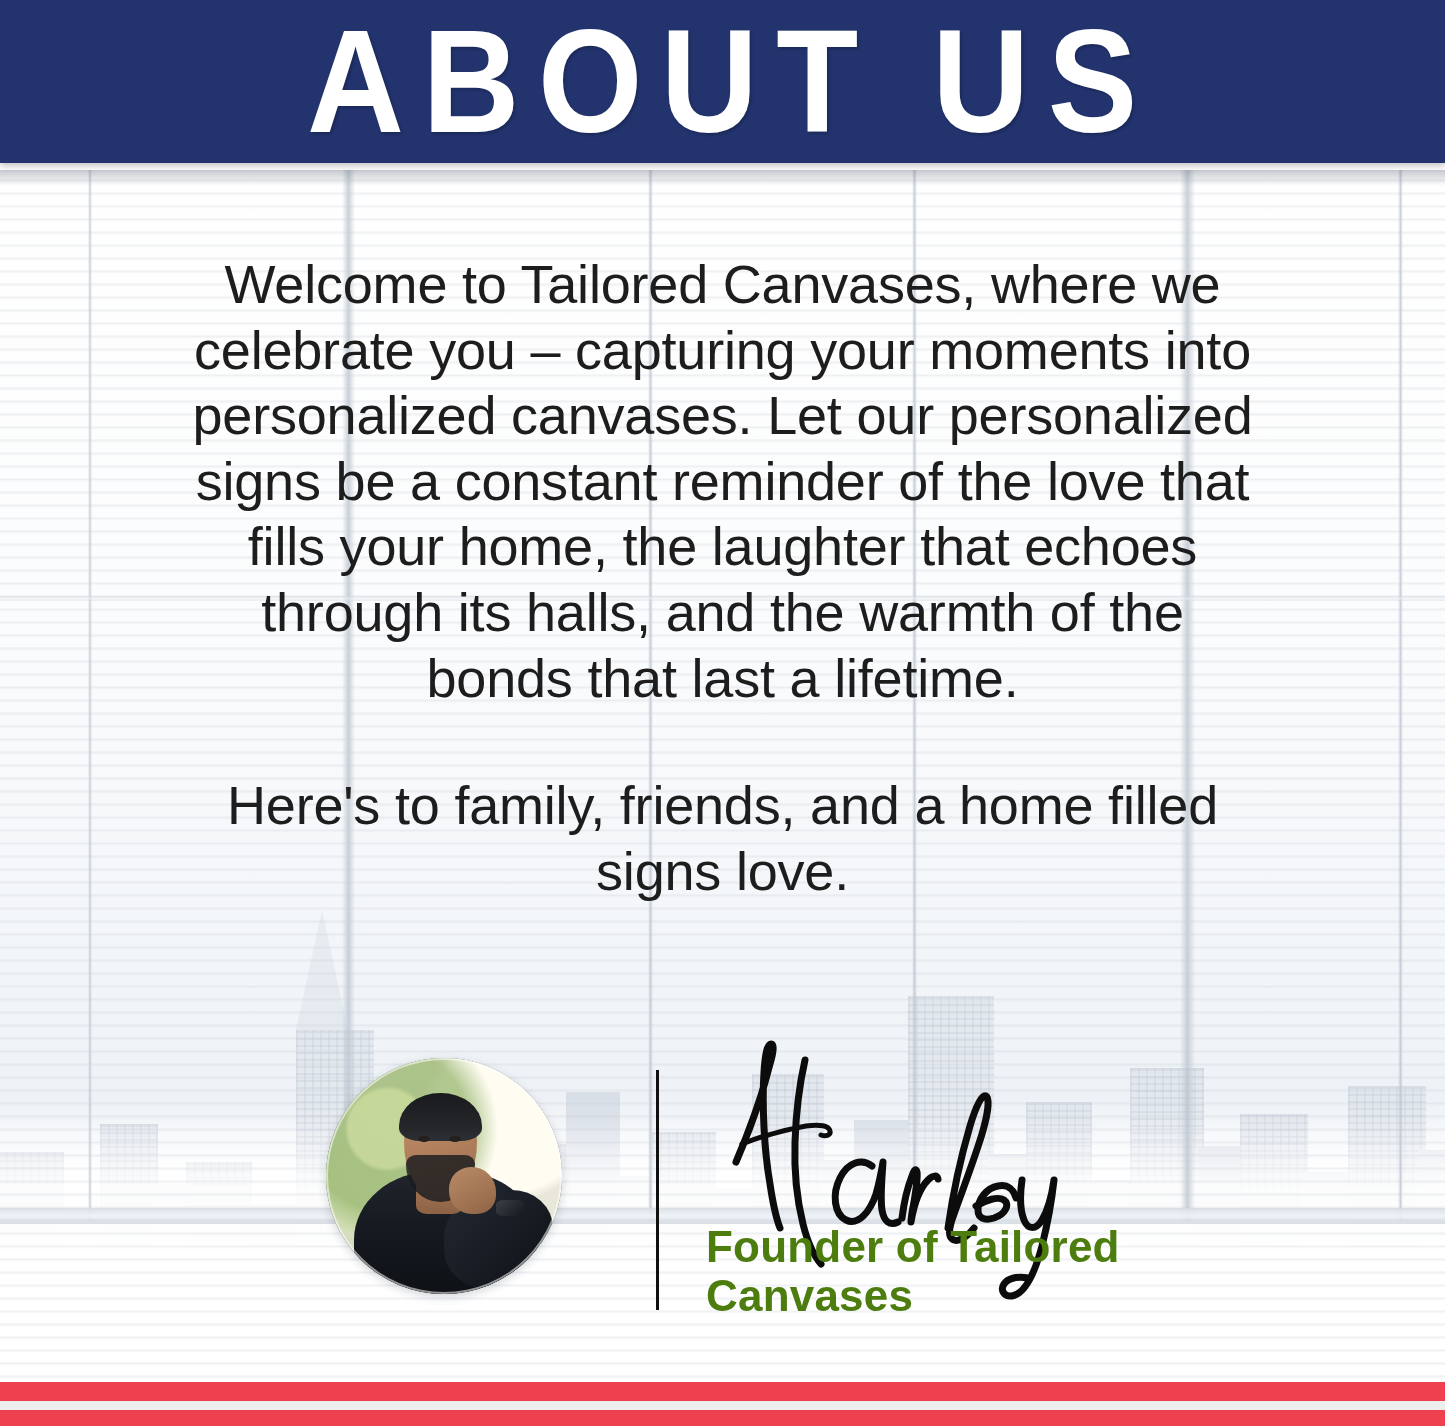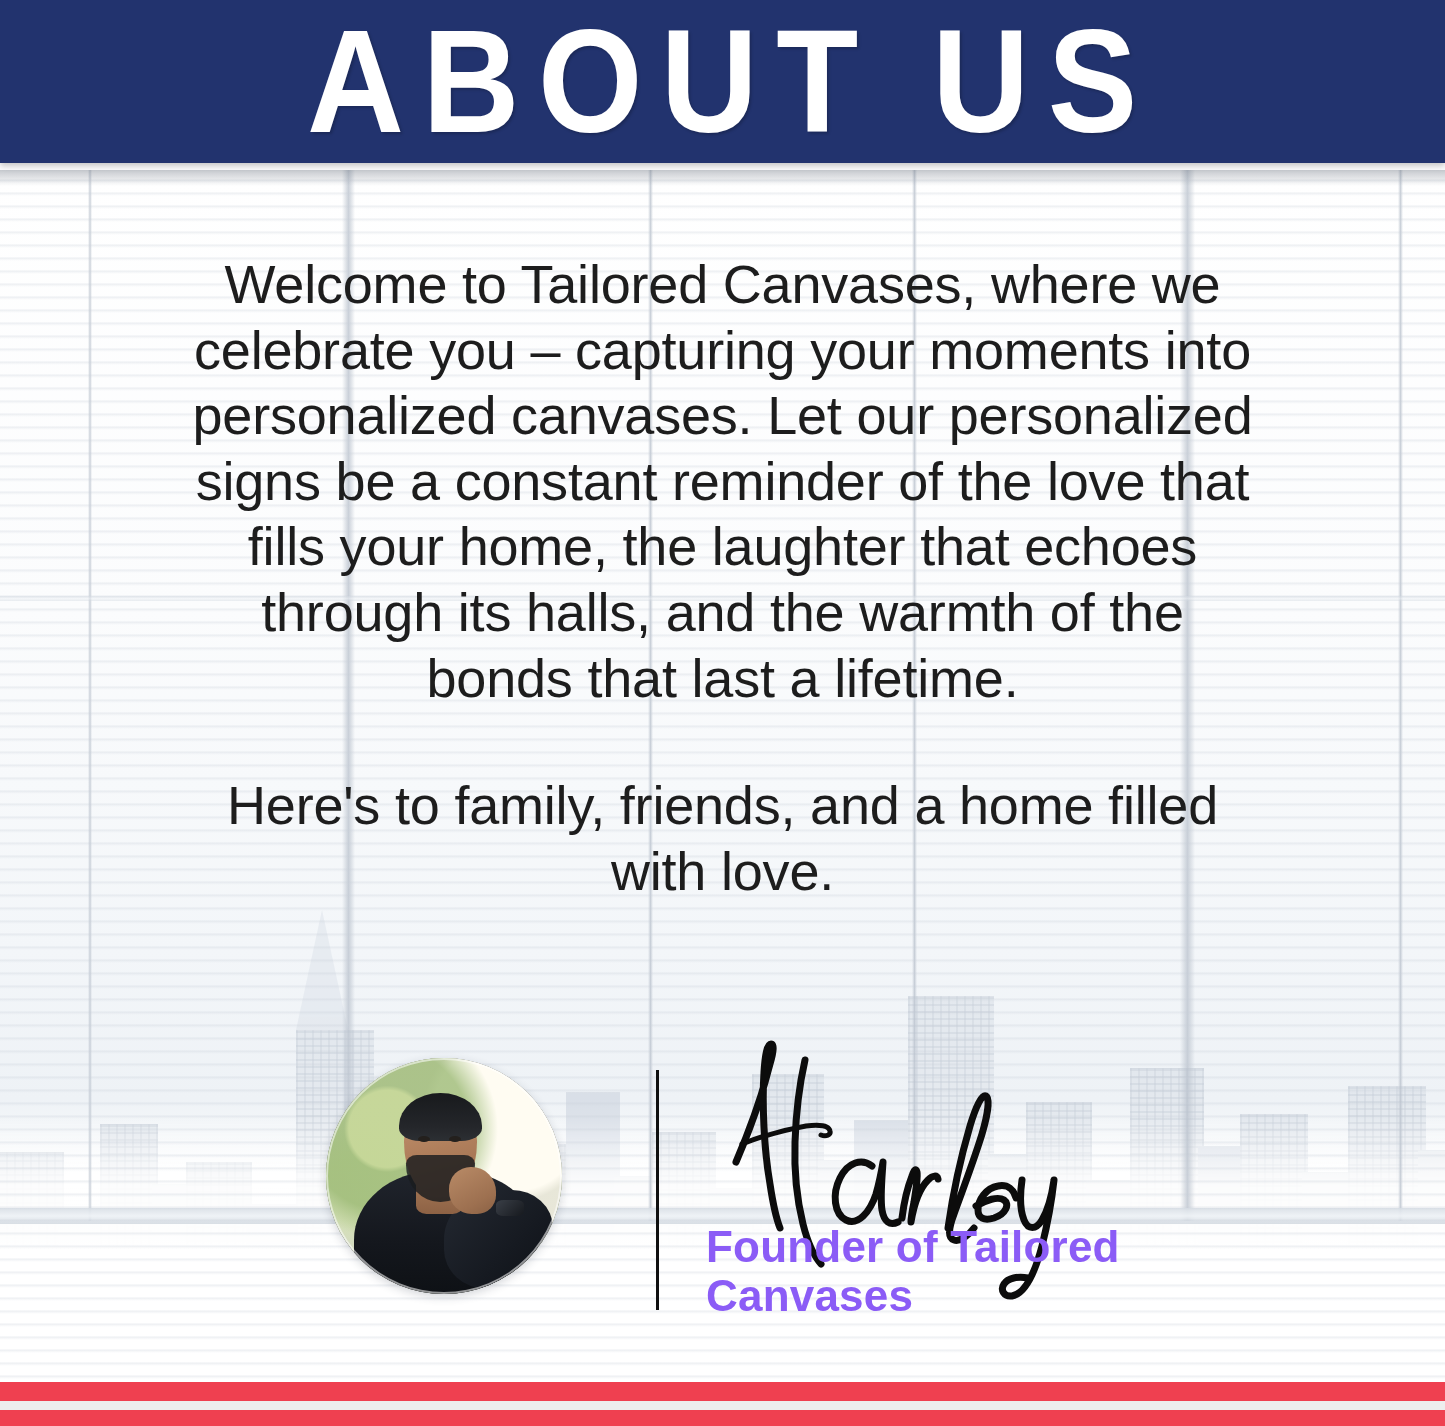--- a/index.html
+++ b/index.html
@@ -238,21 +238,21 @@
     left:690px; top:1038px;
     width:400px; height:268px;
     z-index:8;
   }
   .signature svg { width:100%; height:100%; display:block; }
 
   .sig-role {
     position:absolute;
     left:706px; top:1222px;
     width:470px;
-    color:#8b5cf6;
+    color:#4d7c0f;
     font-size:44px;
     line-height:1.12;
     font-weight:700;
     letter-spacing:.2px;
     z-index:9;
     font-family:"Liberation Sans", sans-serif;
   }
 
   
   .stripe {
@@ -326,21 +326,21 @@
   <div class="bg-layer bg-blinds"></div>
 
   <div class="header">
     <div class="header-title">ABOUT US</div>
   </div>
   <div class="header-shadow"></div>
 
   <div class="content">
     <div class="copy">
       <p>Welcome to Tailored Canvases, where we celebrate you – capturing your moments into personalized canvases. Let our personalized signs be a constant reminder of the love that fills your home, the laughter that echoes through its halls, and the warmth of the bonds that last a lifetime.</p>
-      <p>Here's to family, friends, and a home filled with love.</p>
+      <p>Here's to family, friends, and a home filled signs love.</p>
     </div>
   </div>
 
   <div class="avatar">
     <div class="photo">
       <div class="av-bg"></div>
       <div class="av-body"></div>
       <div class="av-arm"></div>
       <div class="av-neck"></div>
       <div class="av-head"></div>

